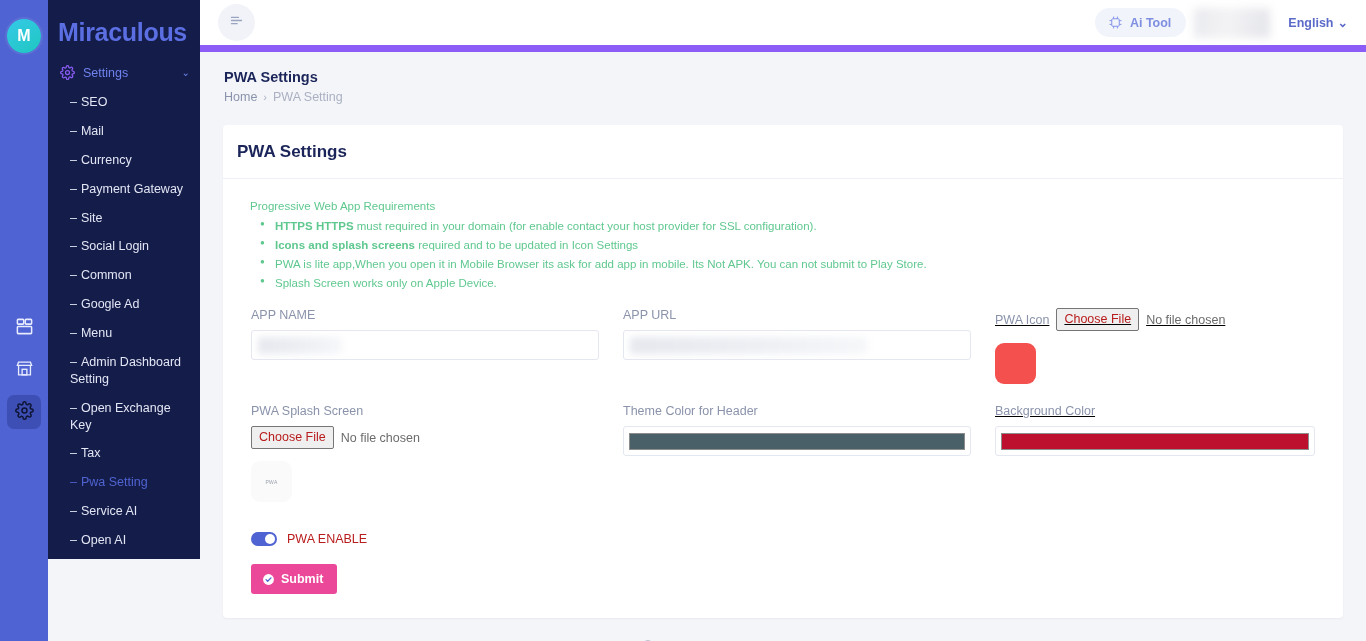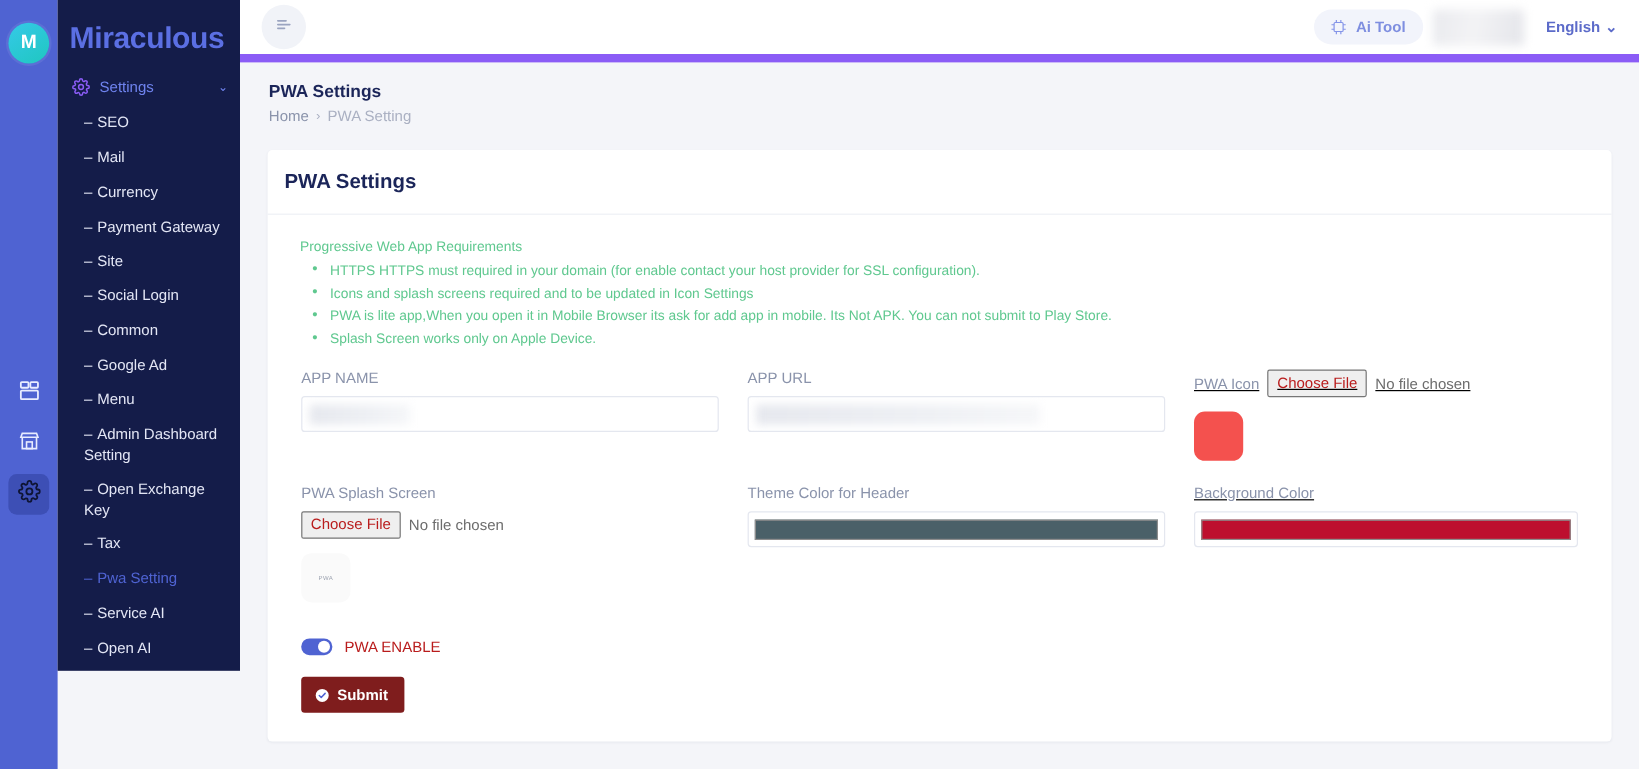--- a/index.html
+++ b/index.html
@@ -120,21 +120,21 @@
   .req-title { color: #5fc88f; font-size: 11.5px; margin-bottom: 6px; padding-left: 13px; }
   .req-list { list-style: none; padding-left: 38px; }
   .req-list li {
     color: #5fc88f; font-size: 11.5px; line-height: 1.4; margin-bottom: 3px;
     position: relative;
   }
   .req-list li::before {
     content: "\25CF"; position: absolute; left: -15px; top: 0;
     font-size: 8px; color: #5fc88f;
   }
-  .req-list li b { font-weight: 400; text-align: right; }
+  .req-list li b { font-weight: 700; text-align: right; }
 
   
   .grid { display: flex; padding: 0 2px; margin-top: 17px; }
   .col { padding: 0 12px; }
   .col-a { width: 372px; }
   .col-b { width: 372px; }
   .col-c { flex: 1; text-decoration: underline; }
   .fl { display: block; color: #8a93ab; font-size: 12.5px; margin-bottom: 8px; }
   .fl-inline { display: inline; color: #8a93ab; font-size: 12.5px; }
   .inp {
@@ -184,21 +184,21 @@
     position: relative; cursor: pointer; flex: 0 0 26px;
   }
   .switch .knob {
     position: absolute; top: 2px; right: 2px; width: 10px; height: 10px;
     border-radius: 50%; background: #fff;
   }
   .toggle-label { color: #b91c1c; font-size: 12.5px; }
 
   .submit-btn {
     display: inline-flex; align-items: center; gap: 6px; margin: 18px 0 0 14px;
-    background: #7f1d1d; color: #fff; border: none; border-radius: 3px;
+    background: #ec4899; color: #fff; border: none; border-radius: 3px;
     padding: 8px 14px 8px 11px; font-size: 12.5px;
     font-family: "Liberation Sans", sans-serif; font-weight: 700; cursor: pointer;
   }
   .submit-btn .chk { width: 13px; height: 13px; }
 
   .footer {
     margin-top: auto; height: 56px; flex: 0 0 56px;
     display: flex; align-items: center; justify-content: center;
     color: #9aa2b8; font-size: 12.5px;
   }

